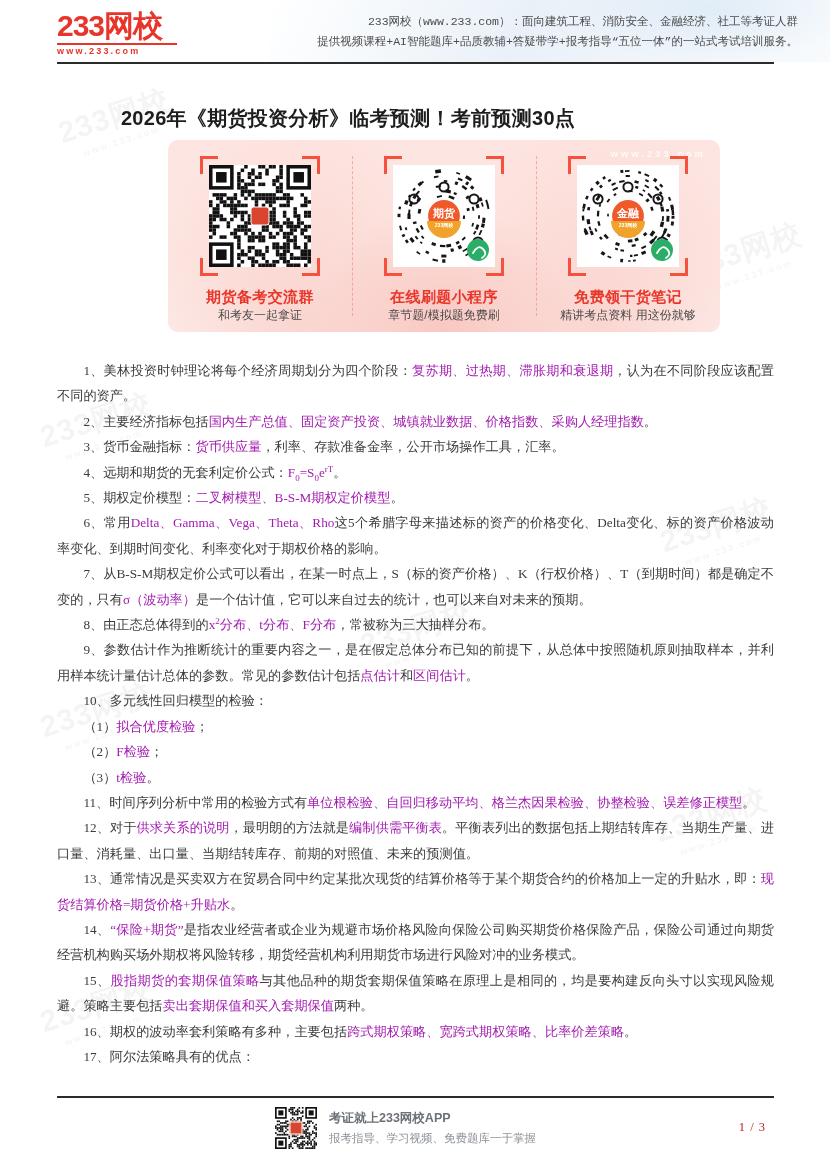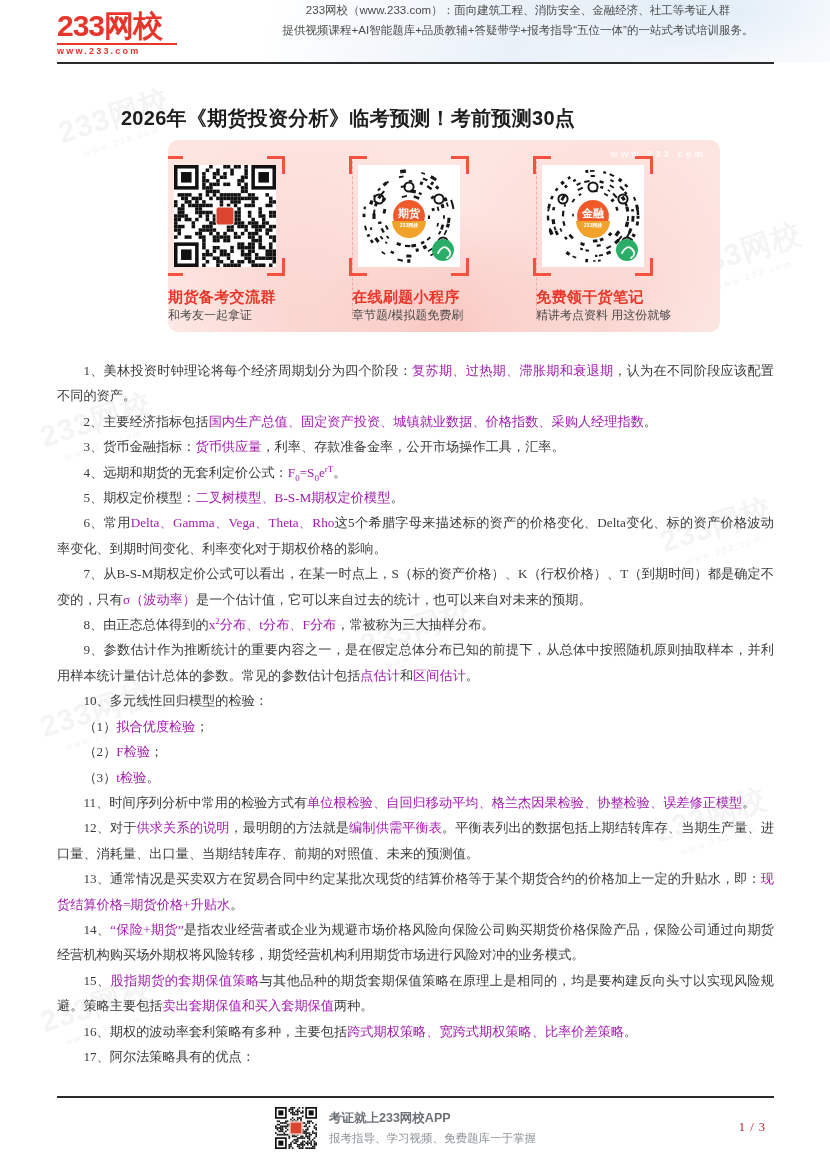--- a/index.html
+++ b/index.html
@@ -77,24 +77,24 @@
     font-weight: 700;
     font-size: 9px;
     letter-spacing: 2.2px;
     color: #e8352b;
     border-top: 2px solid #e8352b;
     padding-top: 1px;
     width: 120px;
   }
   #header-tagline {
     position: absolute;
-    right: 32px; top: 0;
+    right: 32px; top: 12px;
     width: 560px;
-    text-align: center;
-    font-family: Liberation Sans, sans-serif;
+    text-align: right;
+    font-family: Liberation Mono, monospace;
     font-size: 11.5px;
     line-height: 20px;
     color: #4b4b4b;
   }
   #header-rule {
     position: absolute;
     left: 57px; top: 62px;
     width: 717px;
     height: 2px;
     background: #2b2b2b;
@@ -142,20 +142,21 @@
     position: absolute;
     left: 0; top: 0;
     width: 552px; height: 192px;
     display: flex;
   }
   .promo-col {
     flex: 1 1 0;
     position: relative;
     display: flex;
     flex-direction: column;
+    align-items: center;
     padding-top: 19px;
     box-sizing: border-box;
   }
   .promo-col + .promo-col::before {
     content:"";
     position:absolute;
     left: 0; top: 16px;
     height: 160px;
     border-left: 1px dashed rgba(232,130,118,.55);
   }

